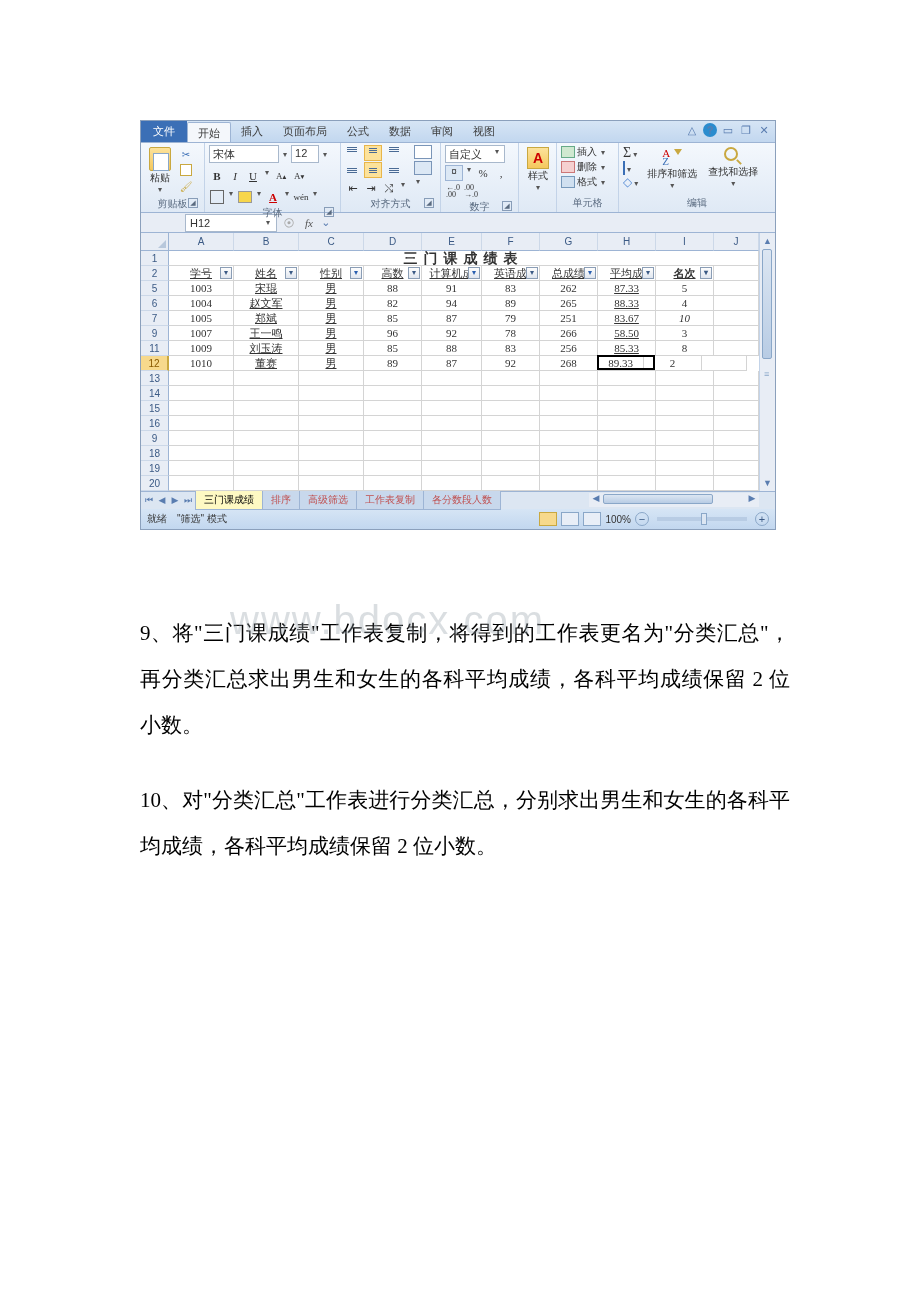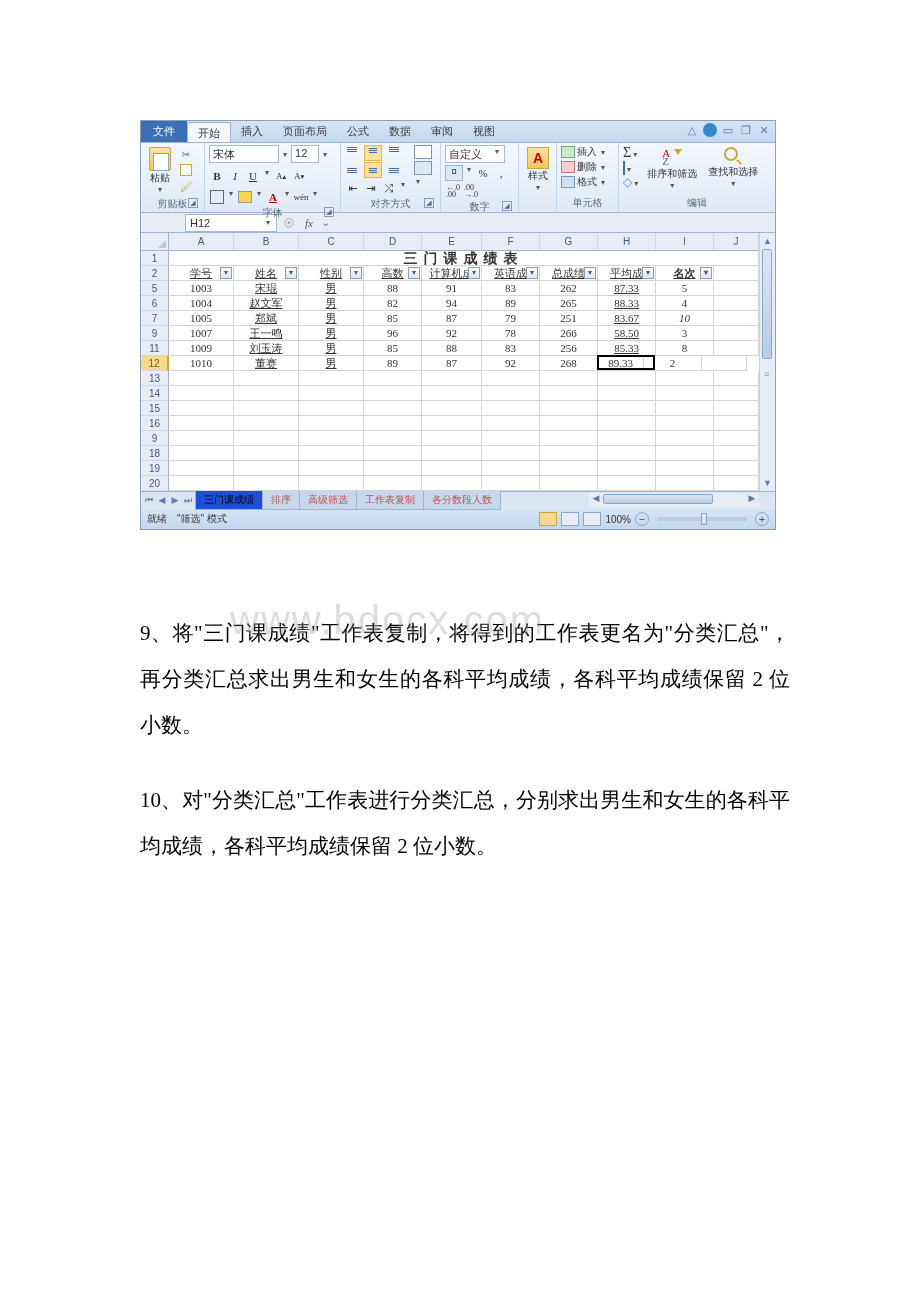--- a/index.html
+++ b/index.html
@@ -568,21 +568,21 @@
   }
   .sheet-tab {
     padding: 2px 8px;
     background: #c8d8ec;
     border: 1px solid #9db4d4;
     border-top: none;
     margin-left: -1px;
     color: #444;
   }
   .sheet-tab.active {
-    background: #1d4ed8;
+    background: #fef9c3;
     color: #000;
     font-family: Liberation Serif, serif;
   }
   .sheet-tab.colored {
     color: #c05050;
   }
   .hscroll {
     position: absolute;
     right: 16px;
     top: 1px;

